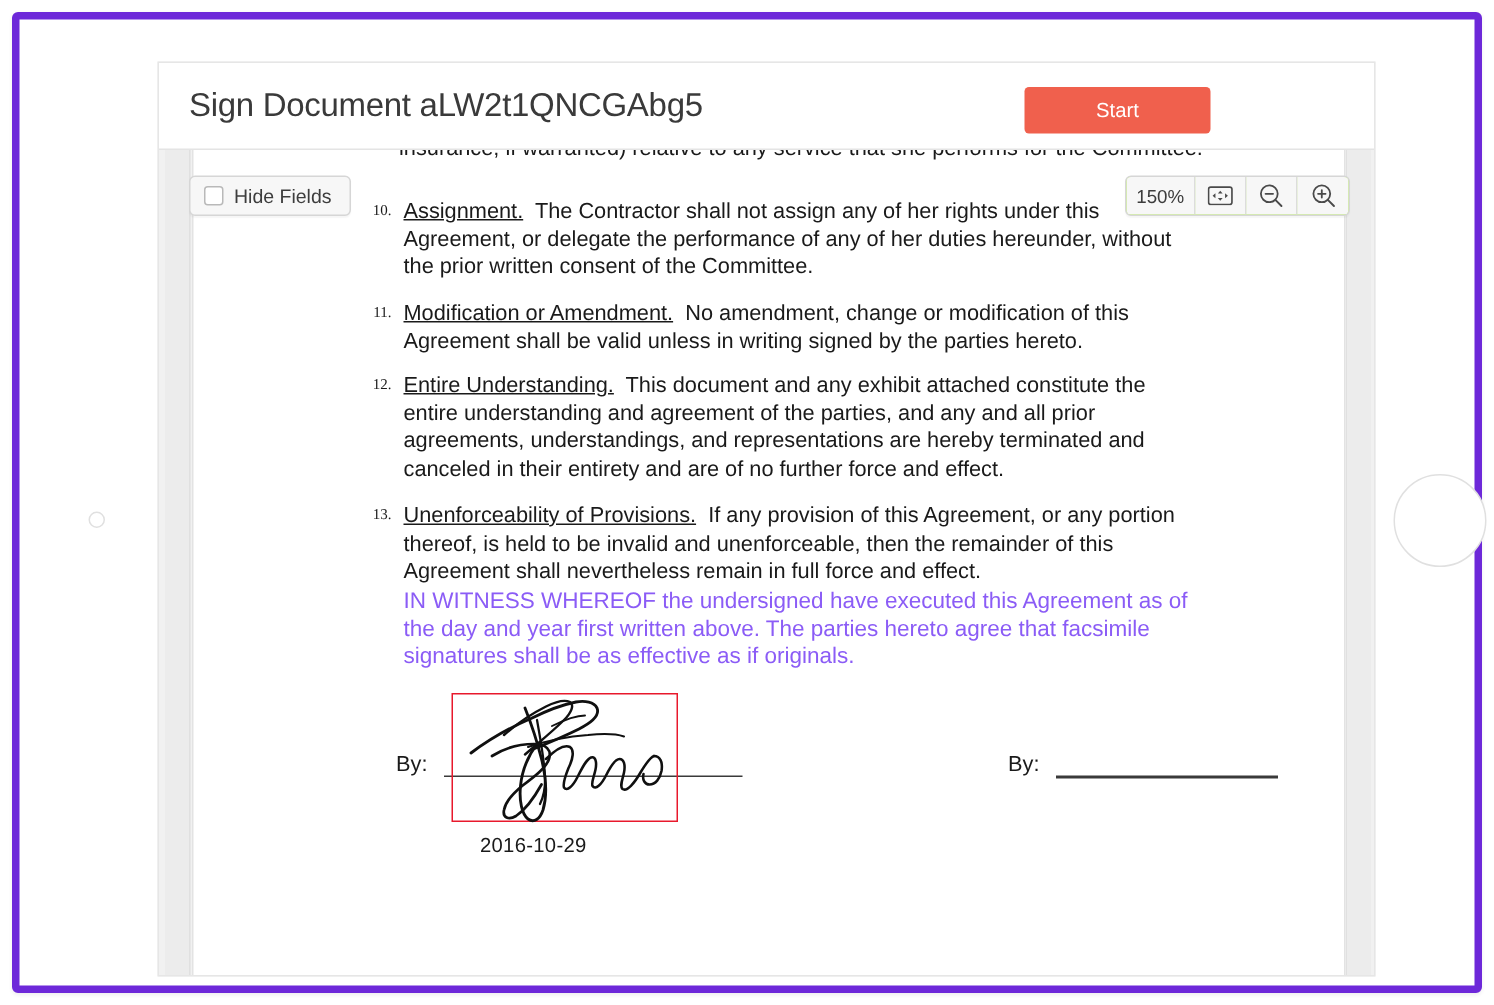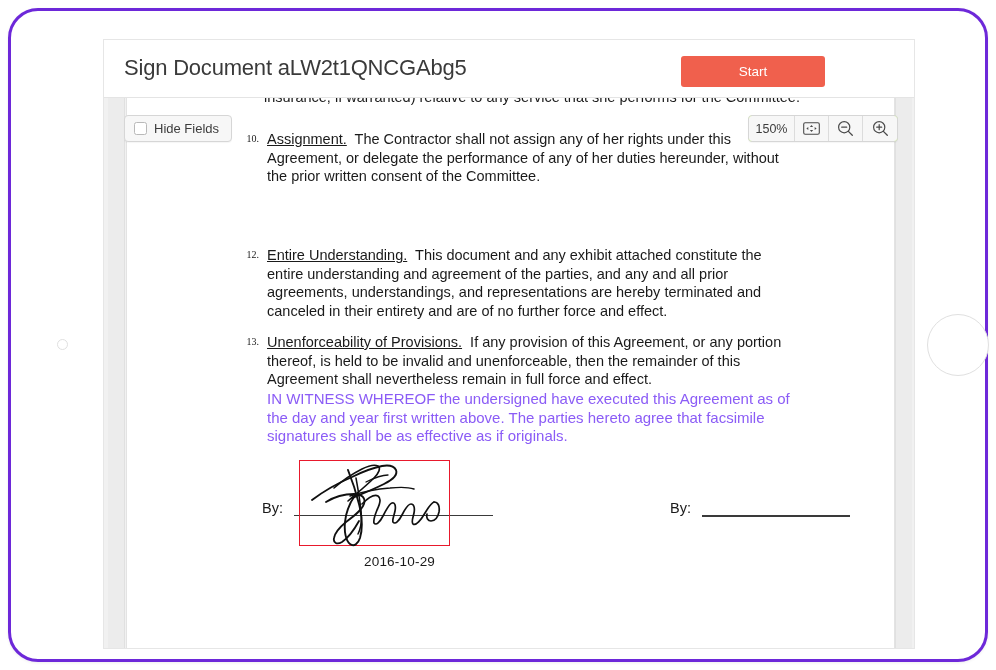--- a/index.html
+++ b/index.html
@@ -10,22 +10,22 @@
     font-family: "Liberation Sans", sans-serif;
     overflow: hidden;
   }
 
   
   #tablet {
     position: absolute;
     left: 8px; top: 8px;
     width: 980px; height: 654px;
     background: #ffffff;
-    border: 3px solid #6d28d9;
-    border-radius: 30px;
+    border: 5px solid #6d28d9;
+    border-radius: 4px;
     box-shadow: 0 1px 3px rgba(0,0,0,0.07);
   }
   #camera-dot {
     position: absolute;
     left: 46px; top: 328px;
     width: 11px; height: 11px;
     border-radius: 50%;
     border: 1.5px solid #e0e0e0;
     background: #fff;
   }
@@ -60,21 +60,21 @@
     position: absolute;
     left: 20px; top: 15px;
     font-size: 22px;
     color: #3a3a3a;
     letter-spacing: -0.2px;
     white-space: nowrap;
   }
   #start-button {
     position: absolute;
     left: 577px; top: 16px;
-    width: 144px; height: 31px;
+    width: 124px; height: 31px;
     background: #f0604d;
     border: none;
     border-radius: 3px;
     color: #ffffff;
     font-size: 13.5px;
     font-family: "Liberation Sans", sans-serif;
     cursor: pointer;
     line-height: 31px;
     text-align: center;
     padding: 0;
@@ -275,21 +275,20 @@
     width: 150px; height: 92px;
     pointer-events: none;
     z-index: 6;
   }
   #signature-date {
     position: absolute;
     left: 56px; top: 101px;
     font-size: 13.5px;
     color: #1a1a1a;
     letter-spacing: 0.2px;
-    margin-left: 46px;
   }
   #by-label-2 {
     position: absolute;
     left: 408px; top: 47px;
     font-size: 14.5px;
     color: #1a1a1a;
   }
   #signature-rule-2 {
     position: absolute;
     left: 440px; top: 62px;
@@ -322,20 +321,24 @@
       <div id="page">
         <div id="doc-content">
 
           <div class="partial-line">insurance, if warranted) relative to any service that she performs for the Committee.</div>
 
           <div class="clause" id="clause-10">
             <span class="clause-num">10.</span>
             <span class="clause-body"><span class="clause-title">Assignment.</span>&nbsp; <span>The Contractor shall not assign any of her rights under this Agreement, or delegate the performance of any of her duties hereunder, without the prior written consent of the Committee.</span></span>
           </div>
 
+          <div class="clause" id="clause-11">
+            <span class="clause-num">11.</span>
+            <span class="clause-body"><span class="clause-title">Modification or Amendment.</span>&nbsp; <span>No amendment, change or modification of this Agreement shall be valid unless in writing signed by the parties hereto.</span></span>
+          </div>
 
           <div class="clause" id="clause-12">
             <span class="clause-num">12.</span>
             <span class="clause-body"><span class="clause-title">Entire Understanding.</span>&nbsp; <span>This document and any exhibit attached constitute the entire understanding and agreement of the parties, and any and all prior agreements, understandings, and representations are hereby terminated and canceled in their entirety and are of no further force and effect.</span></span>
           </div>
 
           <div class="clause" id="clause-13">
             <span class="clause-num">13.</span>
             <span class="clause-body"><span class="clause-title">Unenforceability of Provisions.</span>&nbsp; <span>If any provision of this Agreement, or any portion thereof, is held to be invalid and unenforceable, then the remainder of this Agreement shall nevertheless remain in full force and effect.</span></span>
           </div>

